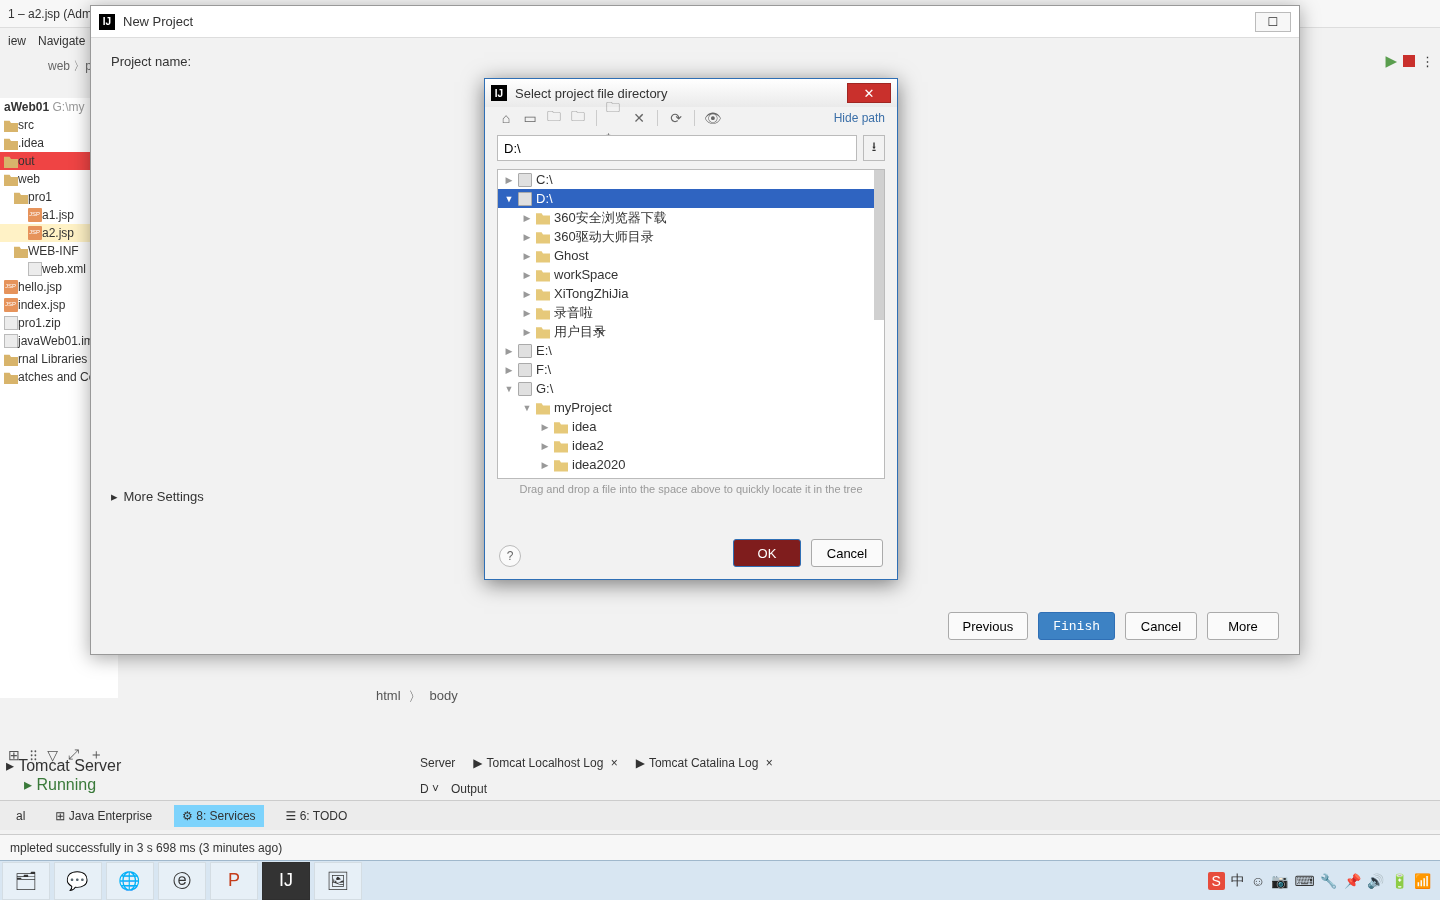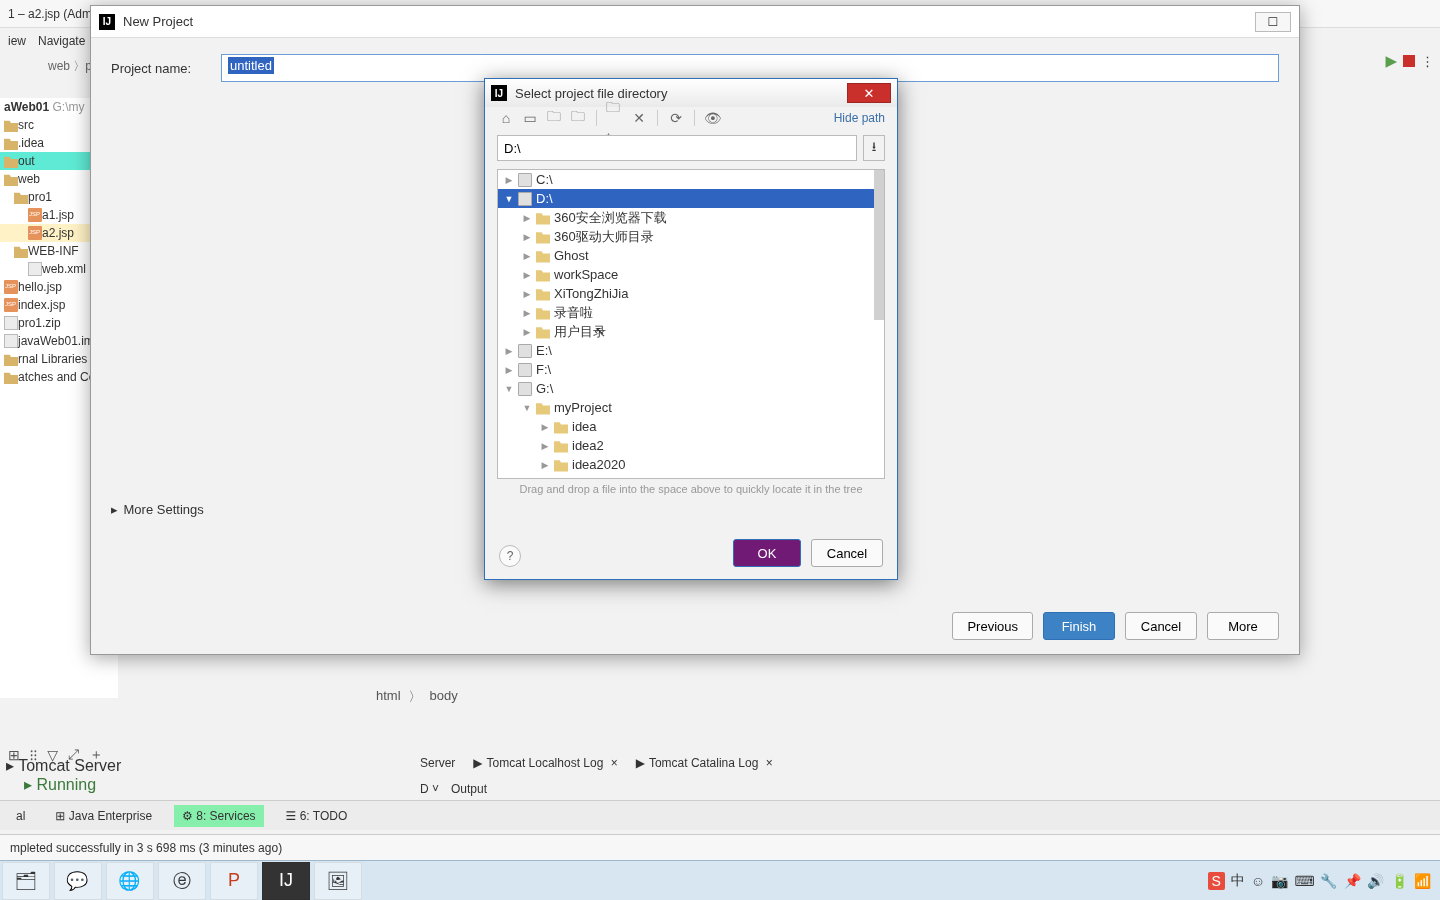--- a/index.html
+++ b/index.html
@@ -13,21 +13,21 @@
 .bg-sidebar .indent1 { padding-left: 14px; }
 .bg-sidebar .indent2 { padding-left: 28px; }
 .bg-sidebar .sel { background:#fff2c6; }
 .folder-ic { width:14px;height:14px; background:#d8b46b; display:inline-block; clip-path: polygon(0 20%,40% 20%,50% 35%,100% 35%,100% 100%,0 100%); }
 .jsp-ic { width:14px;height:14px; background:#e6935b; display:inline-block; border-radius:1px; position:relative; }
 .jsp-ic::after{content:"JSP";font-size:6px;color:#fff;position:absolute;left:1px;top:3px;}
 .file-ic { width:14px;height:14px; background:#ececec; border:1px solid #bbb; display:inline-block; }
 .bg-crumbs { position:absolute; left:0; top:54px; font-size:12px; color:#666; padding:4px 8px;margin-left:40px;}
 .bg-services { position:absolute; left:0; right:0; bottom:70px; background:#ececec; border-top:1px solid #ccc; height:30px; display:flex; align-items:center; gap:14px; padding:0 8px; font-size:12px; }
 .bg-services .tab { padding:4px 8px; }
-.bg-services .active { background:#86efac; }
+.bg-services .active { background:#7dd3fc; }
 .bg-status { position:absolute; left:0; right:0; bottom:40px; height:26px; background:#f7f7f7; border-top:1px solid #ccc; display:flex; align-items:center; padding:0 10px; font-size:12px; gap:10px; }
 .bg-taskbar { position:absolute; left:0; right:0; bottom:0; height:40px; background:#d8e6f2; border-top:1px solid #a0b8cc; display:flex; align-items:center; }
 .task-btn { width:48px;height:38px;margin:0 2px;background:rgba(255,255,255,0.4);border:1px solid rgba(0,0,0,0.08);display:flex;align-items:center;justify-content:center;font-size:18px; }
 .tray { margin-left:auto; display:flex; align-items:center; gap:6px; padding-right:8px; font-size:14px; }
 
 .breadcrumb-bar { position:absolute; left:376px; top:688px; font-size:13px; color:#555; display:flex; gap:8px; }
 
 
 .np-dialog { position:absolute; left:90px; top:5px; width:1210px; height:650px; background:#f2f2f2; border:1px solid #999; box-shadow: 0 3px 18px rgba(0,0,0,0.35); }
 .np-title { height:32px; background:#fff; border-bottom:1px solid #ddd; display:flex; align-items:center; padding:0 8px; font-size:13px; }
@@ -36,22 +36,22 @@
 .winbtn { width:36px;height:20px;border:1px solid #bbb;display:flex;align-items:center;justify-content:center;font-size:12px;background:#f7f7f7;}
 .np-body { padding:16px 20px; }
 .np-row { display:flex; align-items:center; margin-bottom:14px; }
 .np-row label { width:110px; font-size:13px; }
 .np-row input { flex:1; height:28px; border:1px solid #bbb; padding:2px 6px; font-size:13px; background:#fff;}
 .np-row .selected-text { background:#2f64c1; color:#fff; padding:1px 2px;}
 .browse-btn { width:28px;height:28px;border:1px solid #bbb;background:#fafafa;display:flex;align-items:center;justify-content:center;}
 .more-settings { display:flex; align-items:center; gap:6px; margin-top:420px; font-size:13px; }
 .np-buttons { position:absolute; right:20px; bottom:14px; display:flex; gap:10px; }
 .btn { min-width:72px; height:28px; border:1px solid #aaa; background:#fafafa; border-radius:3px; font-size:13px; padding:0 14px; cursor:pointer;}
-.btn.primary { background:#701a75; color:#fff; border-color:#2f6fb5;}
-.btn.primary.finish { background:#3d82c4; }
+.btn.primary { background:#7f1d1d; color:#fff; border-color:#2f6fb5;}
+.btn.primary.finish { background:#3d82c4;font-family:Liberation Mono, monospace; }
 
 
 .fc-dialog { position:absolute; left:484px; top:78px; width:414px; height:502px; background:#f2f2f2; border:1px solid #2f6fb5; box-shadow:0 4px 20px rgba(0,0,0,0.5);}
 .fc-title { height:28px; background:linear-gradient(#fff,#eaeaea); display:flex; align-items:center; padding:0 6px; font-size:13px;}
 .fc-title .ij { width:16px;height:16px;background:#000;color:#fff;font-size:10px;font-weight:bold;display:flex;align-items:center;justify-content:center;margin-right:8px;}
 .fc-title .close { margin-left:auto; width:44px;height:20px;background:#c9302c;color:#fff;display:flex;align-items:center;justify-content:center;border:1px solid #a02622;font-size:13px;}
 .fc-desc { padding:10px 16px; font-size:13px; color:#444;}
 .fc-toolbar { display:flex; align-items:center; gap:6px; padding:2px 12px 8px; border-bottom:none; font-size:14px; color:#666;}
 .fc-toolbar .tbtn { width:18px;height:18px;display:flex;align-items:center;justify-content:center;cursor:pointer;}
 .fc-toolbar .sep { width:1px;height:16px;background:#ccc;margin:0 3px;}
@@ -110,21 +110,21 @@
   </div>
   <div id="ptree">
       <div class="row">
         <span class="folder-ic"></span>
         <span>src</span>
       </div>
       <div class="row">
         <span class="folder-ic"></span>
         <span>.idea</span>
       </div>
-      <div class="row" style="background: #5eead4;">
+      <div class="row" style="background: #ef4444;">
         <span class="folder-ic"></span>
         <span>out</span>
       </div>
       <div class="row">
         <span class="folder-ic"></span>
         <span>web</span>
       </div>
       <div class="row indent1">
         <span class="folder-ic"></span>
         <span>pro1</span>
@@ -238,23 +238,20 @@
   <div class="np-title">
     <span class="ij">IJ</span>
     <span>New Project</span>
     <div class="winbtns">
       <div class="winbtn">☐</div>
     </div>
   </div>
   <div class="np-body">
     <div class="np-row">
       <label>Project name:</label>
-      <div style="flex:1;height:28px;border:1px solid #6a9ed8;padding:3px 6px;background:#fff">
-        <span class="selected-text">untitled</span>
-      </div>
     </div>
     <div class="more-settings">
       <span>▸</span>
       <span>More Settings</span>
     </div>
   </div>
   <div class="np-buttons">
     <button class="btn">Previous</button>
     <button class="btn primary finish">Finish</button>
     <button class="btn">Cancel</button>

